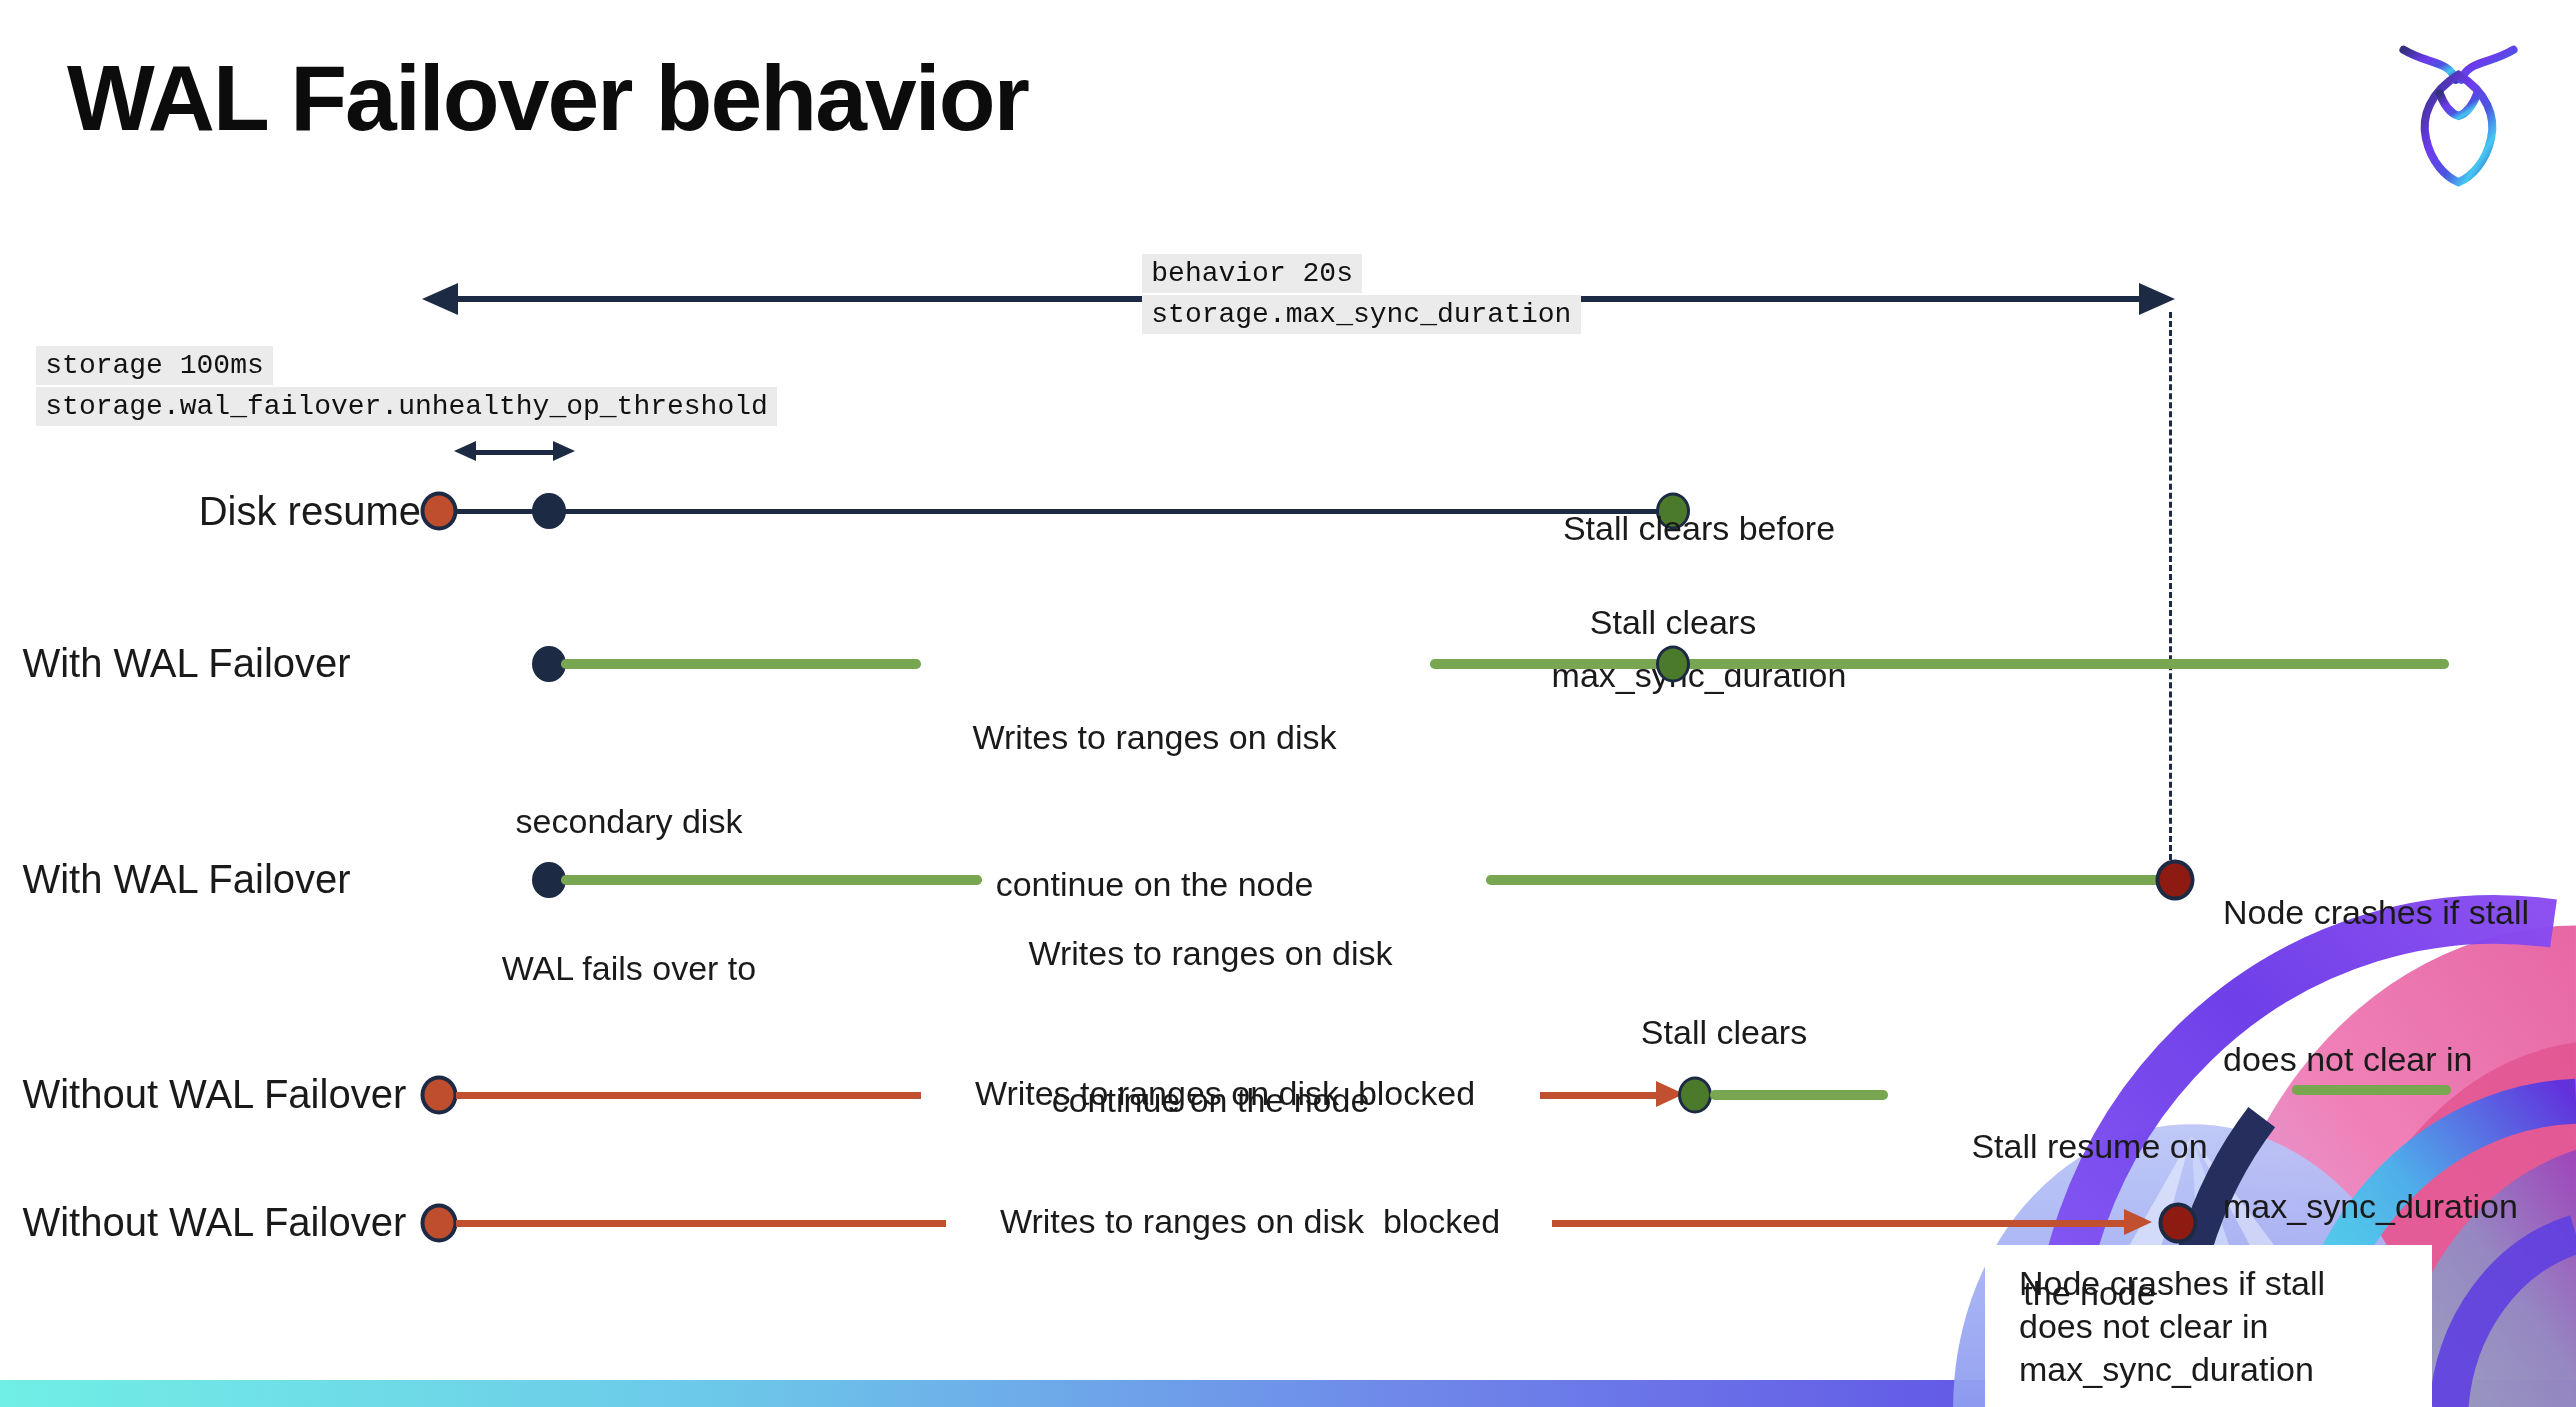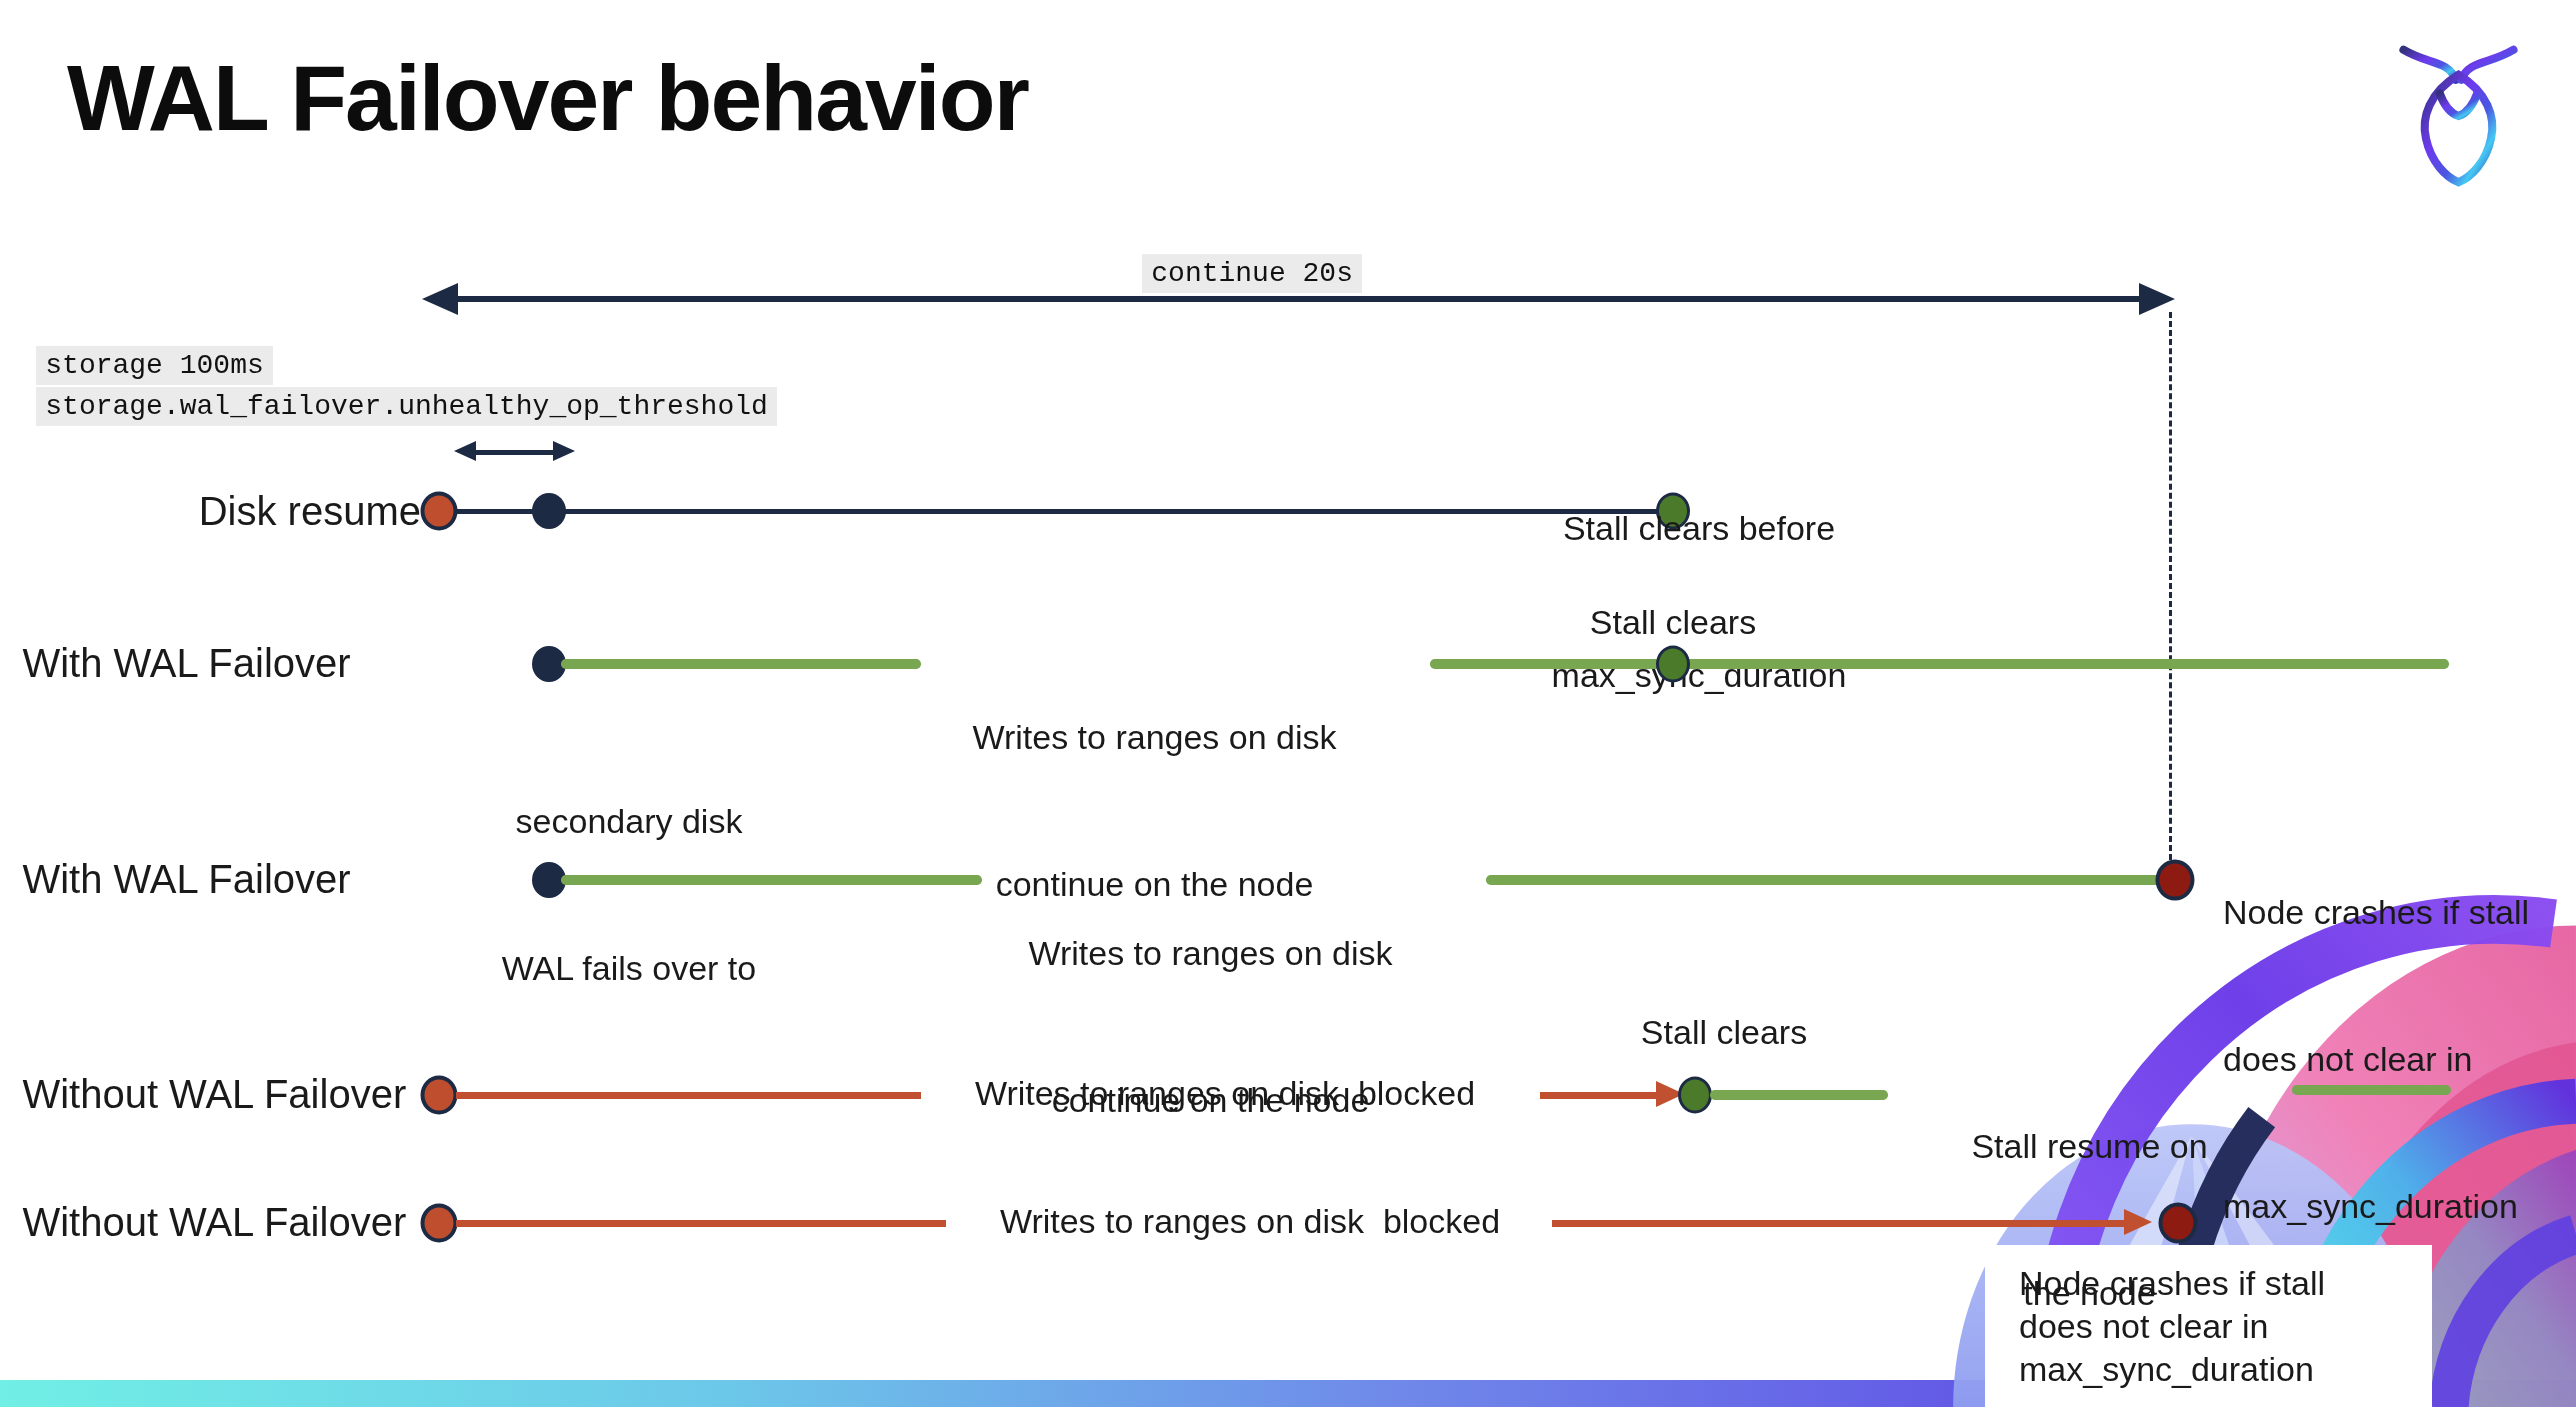--- a/index.html
+++ b/index.html
@@ -118,21 +118,22 @@
       <path d="M94,7 C74,19 59,15 52,31"></path>
       <path d="M50,27 C27,41 20,61 24,78 C28,97 40,109 50,113 C60,109 72,97 76,78 C80,61 73,41 50,27 Z"></path>
       <path d="M35,42 C39,53 44,58 50,60 C56,58 61,53 65,42"></path>
       <path d="M50,60 L50,101"></path>
     </g>
   </svg>
 
   <div class="tri tri-left-navy" style="left:422px;top:283px;"></div>
   <div class="hline navy-line" style="left:451px;top:296px;width:1716px;"></div>
   <div class="tri tri-right-navy" style="left:2139px;top:283px;"></div>
-  <div class="abs mono" style="left:1142px;top:254px;">continue 20s</div>
+  <div class="abs mono" style="left:1142px;top:254px;">behavior 20s</div>
+  <div class="abs mono" style="left:1142px;top:295px;">storage.max_sync_duration</div>
 
   <div class="abs mono" style="left:36px;top:346px;">storage 100ms</div>
   <div class="abs mono" style="left:36px;top:387px;">storage.wal_failover.unhealthy_op_threshold</div>
   <div class="tri tri-left-navy-sm" style="left:454px;top:441px;"></div>
   <div class="hline navy-thin" style="left:473px;top:450px;width:82px;"></div>
   <div class="tri tri-right-navy-sm" style="left:553px;top:441px;"></div>
 
   <div class="dashv" style="left:2169px;top:312px;height:548px;"></div>
 
   <div class="abs rowlabel right" style="left:122px;top:487px;width:299px;">Disk resume</div>

